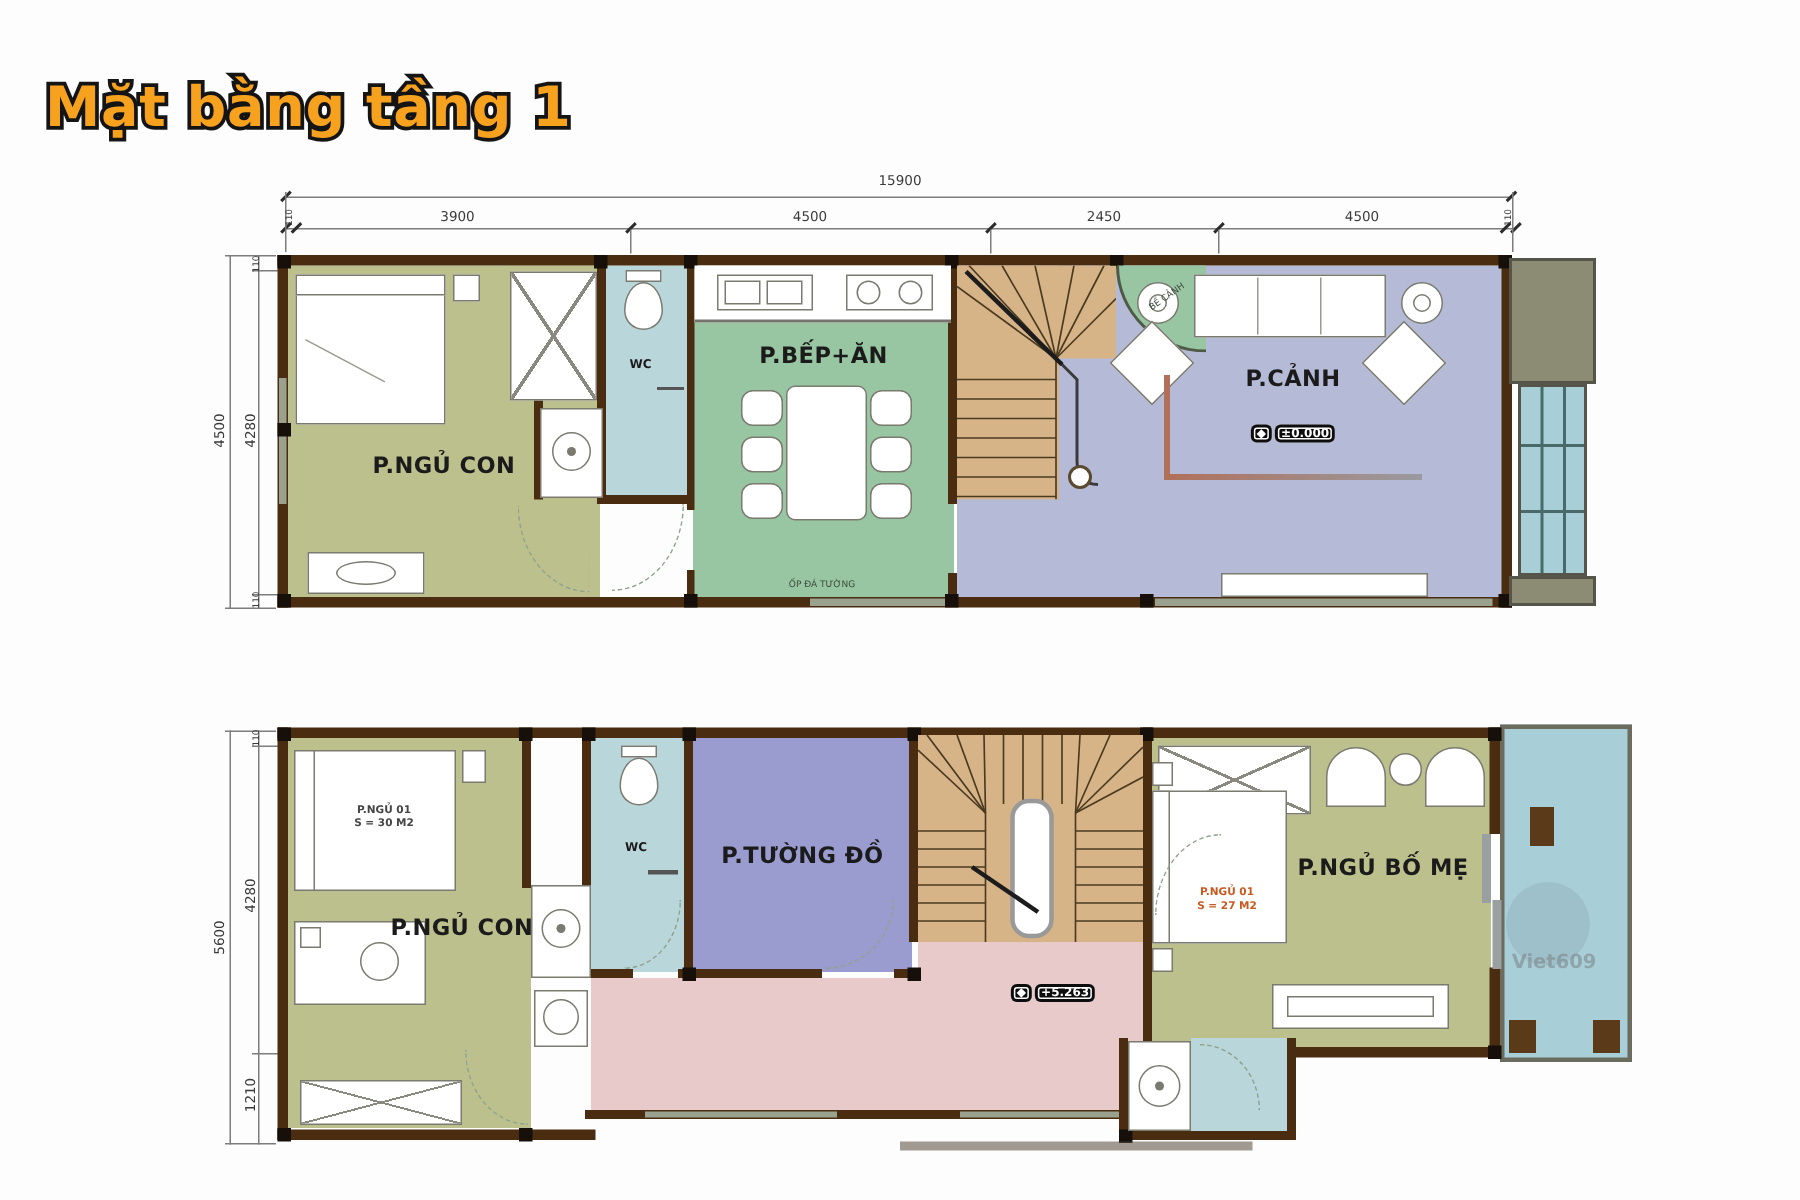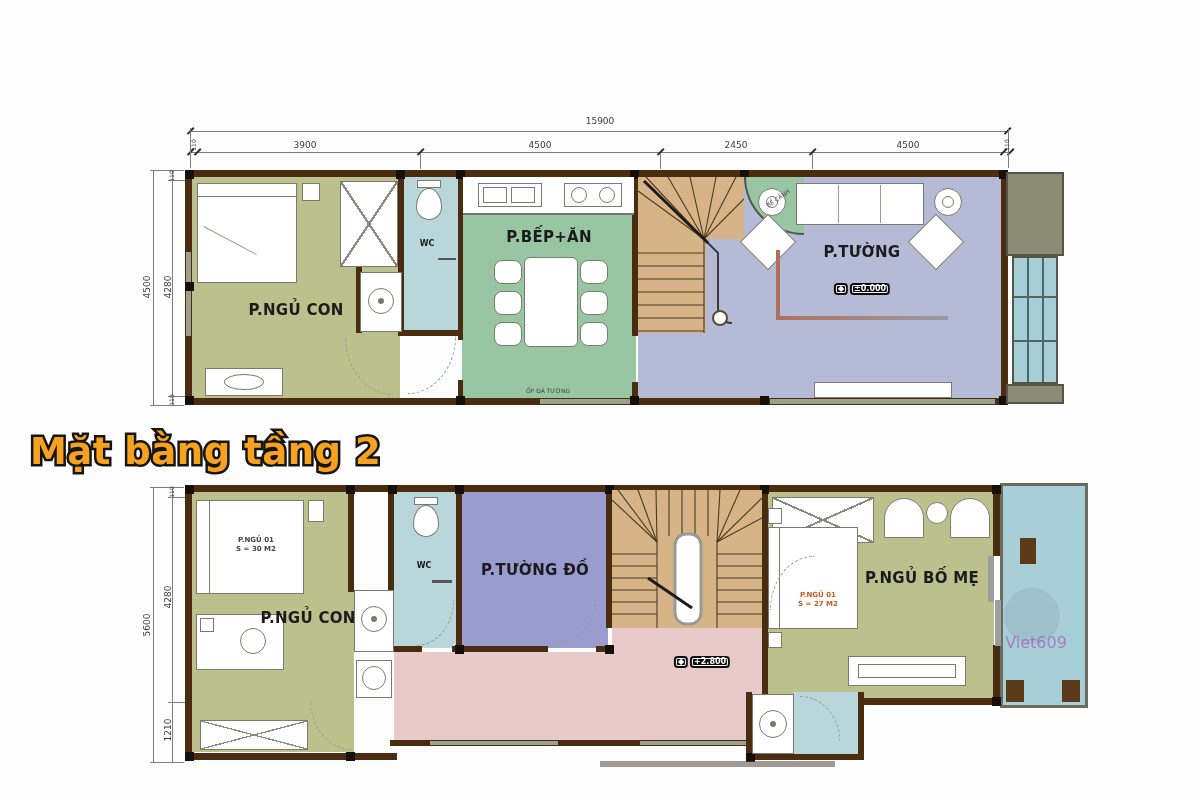--- a/index.html
+++ b/index.html
@@ -36,32 +36,32 @@
   .dim-t{position:absolute;transform:translate(-50%,-50%);font-size:9px;color:#3a3a3a;white-space:nowrap}
   .dim-t.rot{transform:translate(-50%,-50%) rotate(-90deg)}
   .dim-t.tiny{font-size:6px}
   .dline{position:absolute;background:#7d7d7d}
   .tick{position:absolute;width:9px;height:1.6px;background:#2c2c2c;transform:rotate(-45deg)}
   .elev{position:absolute;transform:translate(-50%,-50%);display:flex;gap:2px;z-index:8}
   .elev span{background:#0d0d0d;color:#fff;font-size:8px;font-weight:bold;line-height:1;
              padding:2px 4px;border-radius:4px;
              box-shadow:inset 0 0 0 2px #0d0d0d, inset 0 0 0 3px #ffffff}
   .note{position:absolute;transform:translate(-50%,-50%);font-size:6px;color:#3c4a3c;z-index:7;white-space:nowrap}
-  .wm{position:absolute;color:#a21caf;opacity:.45;font-size:16px;font-weight:normal;z-index:6;
+  .wm{position:absolute;color:#737373;opacity:.45;font-size:13px;font-weight:bold;z-index:6;
       transform:translate(-50%,-50%)}
   .wmblob{position:absolute;border-radius:50%;background:#7d93a0;opacity:.22;z-index:5}
   svg.stair{position:absolute;z-index:3}
   .fz{z-index:4}
 </style>
 </head>
 <body>
 
 <div class="canvas">
 
-  <div class="title" style="left:30px;top:430px">Mặt bằng tầng 2</div>
+  <div class="title" style="left:30px;top:50px">Mặt bằng tầng 1</div>
 
   <div class="dline" style="left:190px;top:131px;width:818px;height:1px"></div>
   <div class="tick" style="left:186px;top:130px"></div>
   <div class="tick" style="left:1003px;top:130px"></div>
   <div class="dim-t" style="left:600px;top:121px">15900</div>
 
   <div class="dline" style="left:190px;top:152px;width:820px;height:1px"></div>
   <div class="tick" style="left:186px;top:151px"></div>
   <div class="tick" style="left:193px;top:151px"></div>
   <div class="tick" style="left:416px;top:151px"></div>
@@ -200,21 +200,21 @@
   <div class="dline fz" style="left:838px;top:185px;width:1.4px;height:38px;background:#9a9a90"></div>
   <div class="dline fz" style="left:880px;top:185px;width:1.4px;height:38px;background:#9a9a90"></div>
   <div class="furn fz circ" style="left:758px;top:188px;width:28px;height:28px"></div>
   <div class="abs fz circ" style="left:766px;top:196px;width:12px;height:12px;border:1.4px solid #7b7a70;background:#fff;box-sizing:border-box"></div>
   <div class="furn fz circ" style="left:934px;top:188px;width:28px;height:28px"></div>
   <div class="abs fz circ" style="left:942px;top:196px;width:12px;height:12px;border:1.4px solid #7b7a70;background:#fff;box-sizing:border-box"></div>
   <div class="furn fz" style="left:748px;top:222px;width:40px;height:40px;transform:rotate(45deg)"></div>
   <div class="furn fz" style="left:916px;top:222px;width:40px;height:40px;transform:rotate(45deg)"></div>
   <div class="dline fz" style="left:776px;top:250px;width:4px;height:70px;background:#b0705a"></div>
   <div class="dline fz" style="left:776px;top:316px;width:172px;height:4px;background:linear-gradient(to right,#b0705a,#9a9aa0)"></div>
-  <div class="room-label" style="left:862px;top:252px">P.TƯỜNG</div>
+  <div class="room-label" style="left:862px;top:252px">P.CẢNH</div>
   <div class="elev" style="left:862px;top:289px">
     <span>◆</span>
     <span>±0.000</span>
   </div>
   <div class="furn fz" style="left:814px;top:382px;width:138px;height:16px"></div>
 
   <div class="dline" style="left:153px;top:487px;width:1px;height:276px"></div>
   <div class="dline" style="left:172px;top:487px;width:1px;height:276px"></div>
   <div class="dline" style="left:150px;top:487px;width:34px;height:1px"></div>
   <div class="dline" style="left:150px;top:762px;width:34px;height:1px"></div>
@@ -327,21 +327,21 @@
   <div class="furn fz" style="left:413px;top:505px;width:26px;height:32px;border-radius:50% 50% 50% 50%/60% 60% 40% 40%"></div>
   <div class="sm-label" style="left:424px;top:565px">WC</div>
   <div class="dline fz" style="left:432px;top:580px;width:20px;height:2.5px;background:#555"></div>
   <div class="arc br fz" style="left:416px;top:600px;width:38px;height:46px"></div>
 
   <div class="room-label" style="left:535px;top:570px">P.TƯỜNG ĐỒ</div>
   <div class="arc br fz" style="left:550px;top:600px;width:46px;height:46px"></div>
 
   <div class="elev" style="left:702px;top:662px">
     <span>◆</span>
-    <span>+2.800</span>
+    <span>+5.263</span>
   </div>
 
   <div class="furn fz xbox" style="left:772px;top:497px;width:102px;height:46px"></div>
   <div class="abs fz" style="left:884px;top:498px;width:40px;height:40px;background:#fff;border:1.4px solid #7b7a70;border-radius:50% 50% 0 0;box-sizing:border-box"></div>
   <div class="furn fz circ" style="left:926px;top:502px;width:22px;height:22px"></div>
   <div class="abs fz" style="left:950px;top:498px;width:40px;height:40px;background:#fff;border:1.4px solid #7b7a70;border-radius:50% 50% 0 0;box-sizing:border-box"></div>
   <div class="furn fz" style="left:768px;top:527px;width:90px;height:102px"></div>
   <div class="furn fz" style="left:768px;top:527px;width:12px;height:102px"></div>
   <div class="bed-tag" style="left:818px;top:600px;color:#c85a20">
     <span style="display:block">P.NGỦ 01</span>

